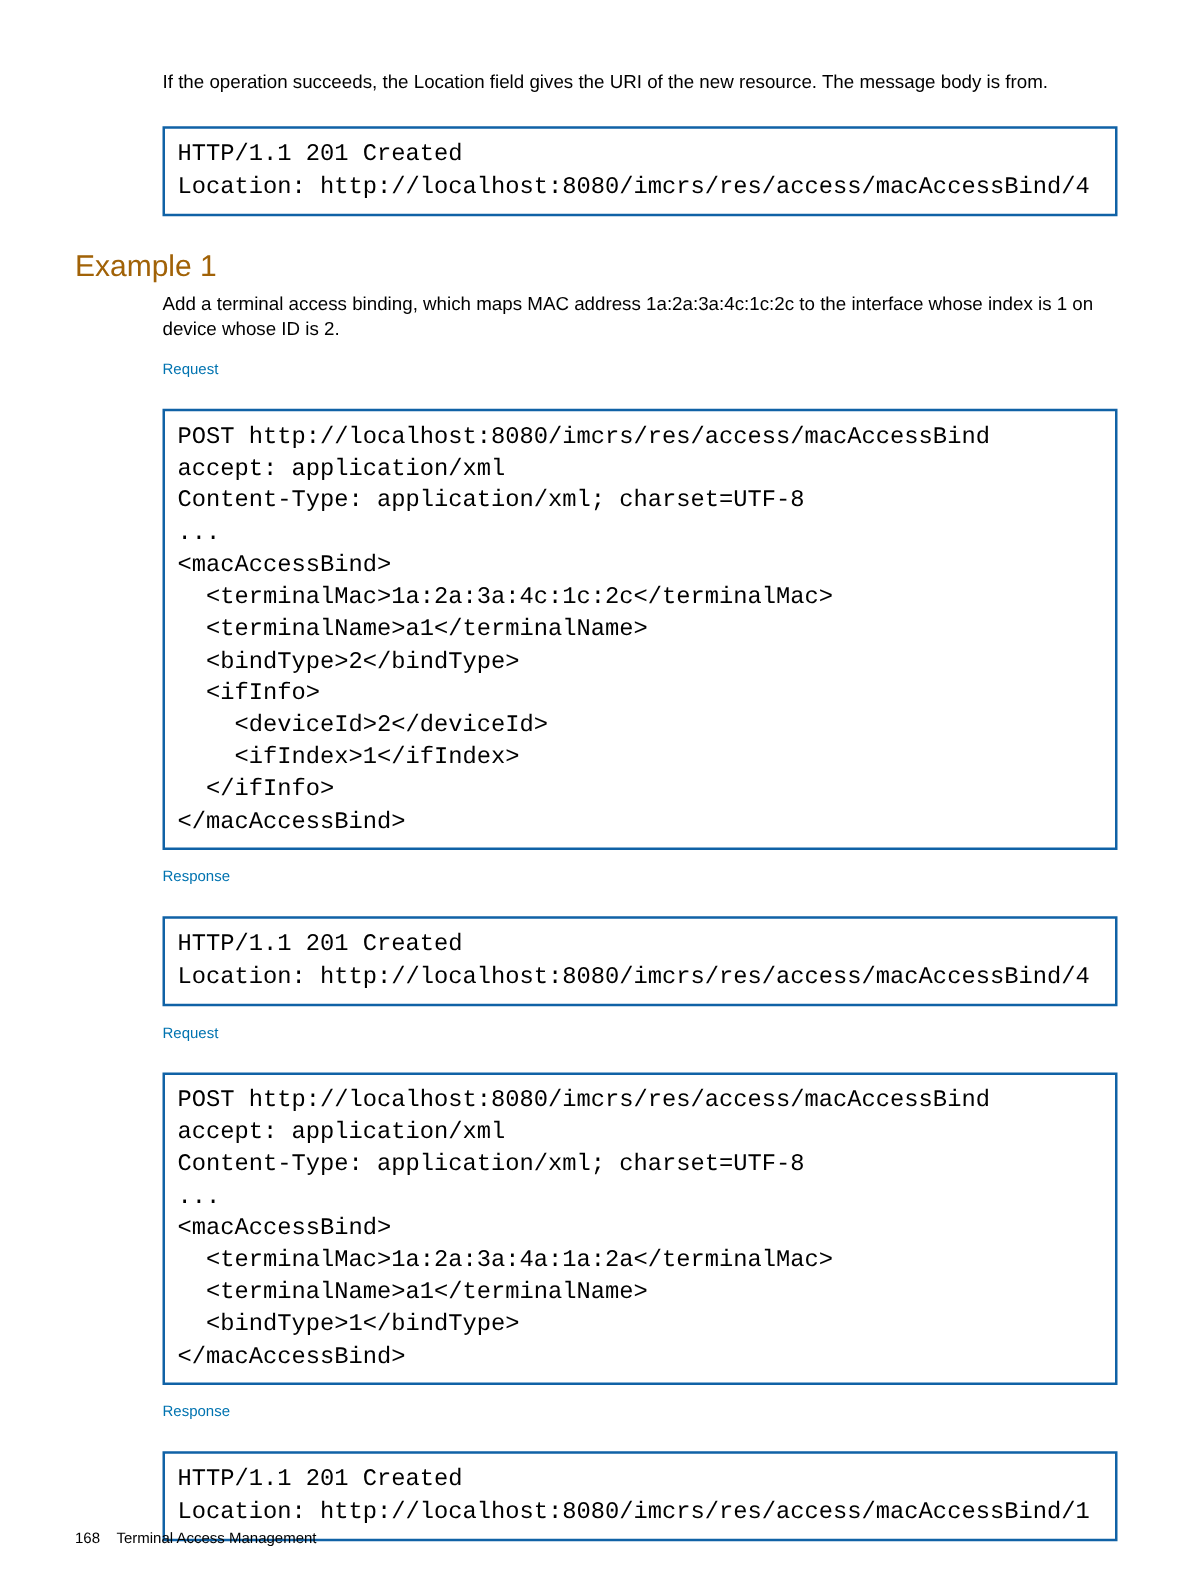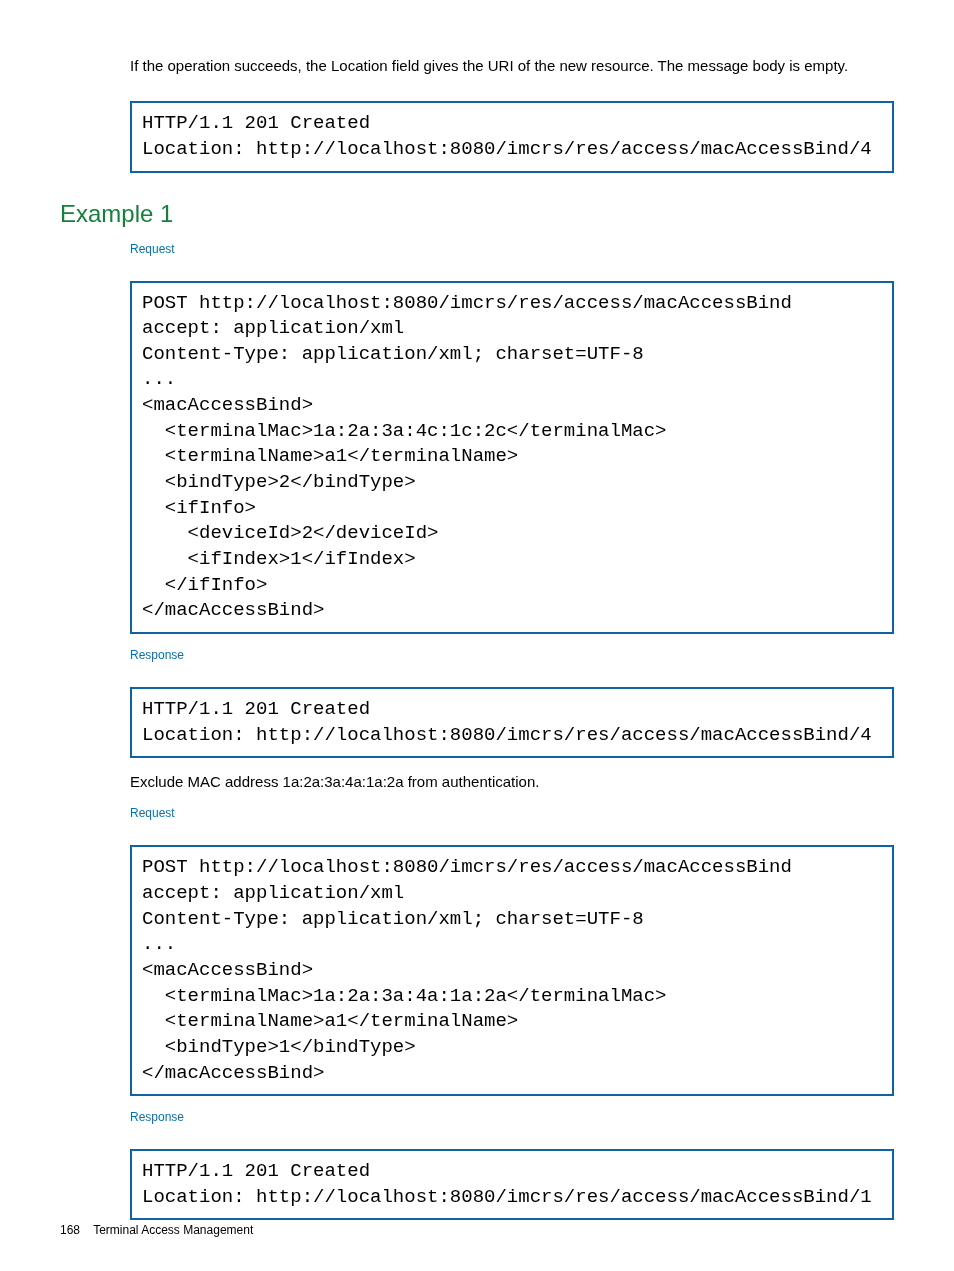--- a/index.html
+++ b/index.html
@@ -11,21 +11,21 @@
     padding: 0;
     width: 954px;
     height: 1271px;
     position: relative;
     background: #fff;
   }
   .content {
     padding: 50px 60px 0 60px;
   }
   .h2 {
-    color: #15803d;
+    color: #a16207;
     font-size: 24px;
     font-weight: 400;
     margin: 27px 0 6px 0;
   }
   .h3 {
     color: #0073b0;
     font-size: 18px;
     font-weight: 400;
     margin: 12px 0 6px 0;
     padding-left: 70px;
@@ -60,46 +60,46 @@
     color: #000;
     font-weight: 300;
   }
   .footer .pn { margin-right: 10px; }
 </style>
 </head>
 <body>
 
 <div class="content">
 
-  <div class="body-text">If the operation succeeds, the Location field gives the URI of the new resource. The message body is empty.</div>
+  <div class="body-text">If the operation succeeds, the Location field gives the URI of the new resource. The message body is from.</div>
   <div class="codeblock">HTTP/1.1 201 Created
 Location: http://localhost:8080/imcrs/res/access/macAccessBind/4</div>
 
   <div class="h2">Example 1</div>
+  <div class="body-text">Add a terminal access binding, which maps MAC address 1a:2a:3a:4c:1c:2c to the interface whose index is 1 on device whose ID is 2.</div>
 
   <div class="h4">Request</div>
   <div class="codeblock">POST http://localhost:8080/imcrs/res/access/macAccessBind
 accept: application/xml
 Content-Type: application/xml; charset=UTF-8
 ...
 &lt;macAccessBind&gt;
   &lt;terminalMac&gt;1a:2a:3a:4c:1c:2c&lt;/terminalMac&gt;
   &lt;terminalName&gt;a1&lt;/terminalName&gt;
   &lt;bindType&gt;2&lt;/bindType&gt;
   &lt;ifInfo&gt;
     &lt;deviceId&gt;2&lt;/deviceId&gt;
     &lt;ifIndex&gt;1&lt;/ifIndex&gt;
   &lt;/ifInfo&gt;
 &lt;/macAccessBind&gt;</div>
 
   <div class="h4">Response</div>
   <div class="codeblock">HTTP/1.1 201 Created
 Location: http://localhost:8080/imcrs/res/access/macAccessBind/4</div>
 
-  <div class="body-text">Exclude MAC address 1a:2a:3a:4a:1a:2a from authentication.</div>
 
   <div class="h4">Request</div>
   <div class="codeblock">POST http://localhost:8080/imcrs/res/access/macAccessBind
 accept: application/xml
 Content-Type: application/xml; charset=UTF-8
 ...
 &lt;macAccessBind&gt;
   &lt;terminalMac&gt;1a:2a:3a:4a:1a:2a&lt;/terminalMac&gt;
   &lt;terminalName&gt;a1&lt;/terminalName&gt;
   &lt;bindType&gt;1&lt;/bindType&gt;

